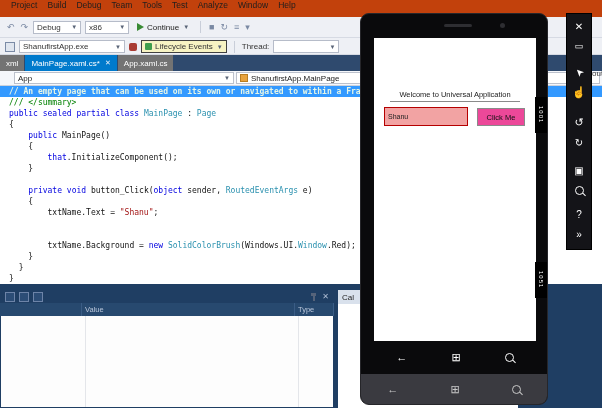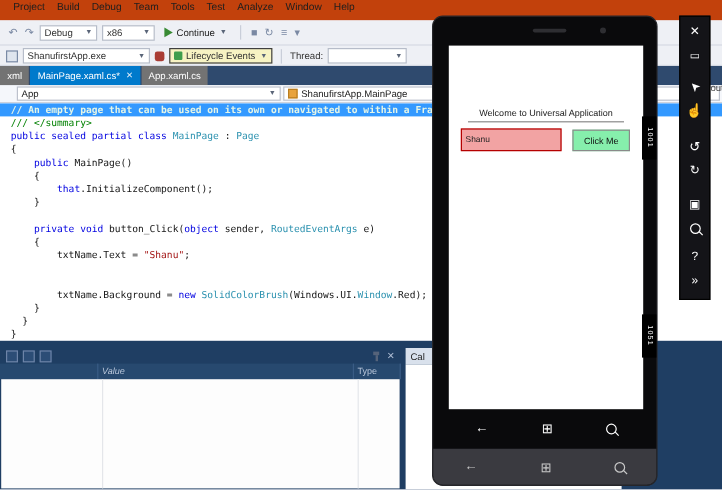--- a/index.html
+++ b/index.html
@@ -54,21 +54,21 @@
   .tok-plain{color:#141414;}
 
   
   .bottom-band{left:0;top:284px;width:602px;height:124px;background:#1f3e63;}
   .watch-toolbar{left:0;top:290px;width:334px;height:13px;display:flex;align-items:center;gap:4px;padding-left:5px;box-sizing:border-box;}
   .watch-tb-icon{width:8px;height:8px;border:1px solid #6d84a8;background:#2c4d76;}
   .watch-right{margin-left:auto;display:flex;align-items:center;gap:5px;padding-right:5px;color:#aebdd4;font-size:8px;}
   .watch-header{left:0;top:303px;width:334px;height:13px;background:#27496f;display:flex;font-size:7.5px;color:#b9c6da;align-items:center;}
   .watch-cell{border-right:1px solid #3a5c85;height:13px;display:flex;align-items:center;padding-left:3px;box-sizing:border-box;}
   .watch-cell.c1{width:82px;}
-  .watch-cell.c2{width:213px;font-style:italic;}
+  .watch-cell.c2{width:213px;}
   .watch-cell.c3{flex:1;}
   .watch-body{left:1px;top:316px;width:332px;height:91px;background:#fdfdfd;}
   .col-line{position:absolute;top:0;width:1px;height:91px;background:#e4e6ea;}
   .rpanel-title{left:338px;top:290px;width:180px;height:14px;background:#d9e1ec;color:#222;font-size:8px;display:flex;align-items:center;padding:0 4px;box-sizing:border-box;gap:5px;}
   .rpanel-body{left:338px;top:304px;width:180px;height:104px;background:#ffffff;}
   .pin-icon{width:7px;height:8px;position:relative;display:inline-block;}
   .pin-icon::before{content:"";position:absolute;left:3px;top:3px;width:1.5px;height:5px;background:#55637a;}
   .pin-icon::after{content:"";position:absolute;left:1px;top:0;width:5px;height:3px;background:#55637a;}
   .rpanel-title .pin-icon::before,.rpanel-title .pin-icon::after{background:#444;}
   .close-mini{font-size:8px;color:#aebdd4;}
@@ -76,21 +76,21 @@
 
   .edge-fragment{left:592px;top:69px;font-size:8px;color:#444;z-index:30;}
 
   
   .emu-phone{left:360px;top:13px;width:188px;height:392px;background:#0a0a0c;border:1px solid #26262a;border-radius:9px;box-sizing:border-box;z-index:10;}
   .emu-speaker{left:444px;top:24px;width:28px;height:3px;background:#2e2e32;border-radius:2px;z-index:11;}
   .emu-camera{left:500px;top:23px;width:5px;height:5px;background:#2e2e32;border-radius:50%;z-index:11;}
   .emu-screen{left:374px;top:38px;width:162px;height:303px;background:#ffffff;z-index:11;}
   .emu-title{left:390px;top:90px;width:130px;text-align:center;font-size:7.5px;color:#222;border-bottom:1px solid #8a8a8a;padding-bottom:2px;z-index:12;}
   .emu-textbox{left:384px;top:107px;width:84px;height:19px;background:#f2a3a3;border:1px solid #b50000;box-sizing:border-box;font-size:7px;color:#222;display:flex;align-items:center;padding-left:3px;z-index:12;}
-  .emu-button{left:477px;top:108px;width:48px;height:18px;background:#86efac;border:1px solid #8a8a8a;box-sizing:border-box;font-size:7.5px;color:#111;display:flex;align-items:center;justify-content:center;z-index:12;}
+  .emu-button{left:477px;top:108px;width:48px;height:18px;background:#ec4899;border:1px solid #8a8a8a;box-sizing:border-box;font-size:7.5px;color:#111;display:flex;align-items:center;justify-content:center;z-index:12;}
   .edge-tab{left:535px;width:12px;background:#000;color:#fff;font-size:6px;writing-mode:vertical-rl;display:flex;align-items:center;justify-content:center;z-index:13;letter-spacing:1px;}
   .edge-tab.top{top:97px;height:36px;}
   .edge-tab.bottom{top:262px;height:36px;}
   .hw-buttons{left:374px;top:344px;width:162px;height:26px;display:flex;justify-content:space-around;align-items:center;color:#fff;font-size:11px;z-index:11;}
   .emu-bottombar{left:361px;top:374px;width:186px;height:30px;background:#3a3a40;border-radius:0 0 8px 8px;display:flex;justify-content:space-around;align-items:center;color:#c8c8c8;font-size:11px;z-index:11;}
   .css-magnifier{position:relative;width:7px;height:7px;border:1.3px solid currentColor;border-radius:50%;display:inline-block;}
   .css-magnifier::after{content:"";position:absolute;width:4px;height:1.4px;background:currentColor;transform:rotate(45deg);right:-3.5px;bottom:-1.5px;}
 
   .emu-toolbar{left:566px;top:13px;width:26px;background:#141418;border:1px solid #000;box-sizing:border-box;display:flex;flex-direction:column;align-items:center;padding:2px 0 5px 0;z-index:12;}
   .emu-tool{width:26px;height:20px;display:flex;align-items:center;justify-content:center;color:#fff;font-size:10px;}

